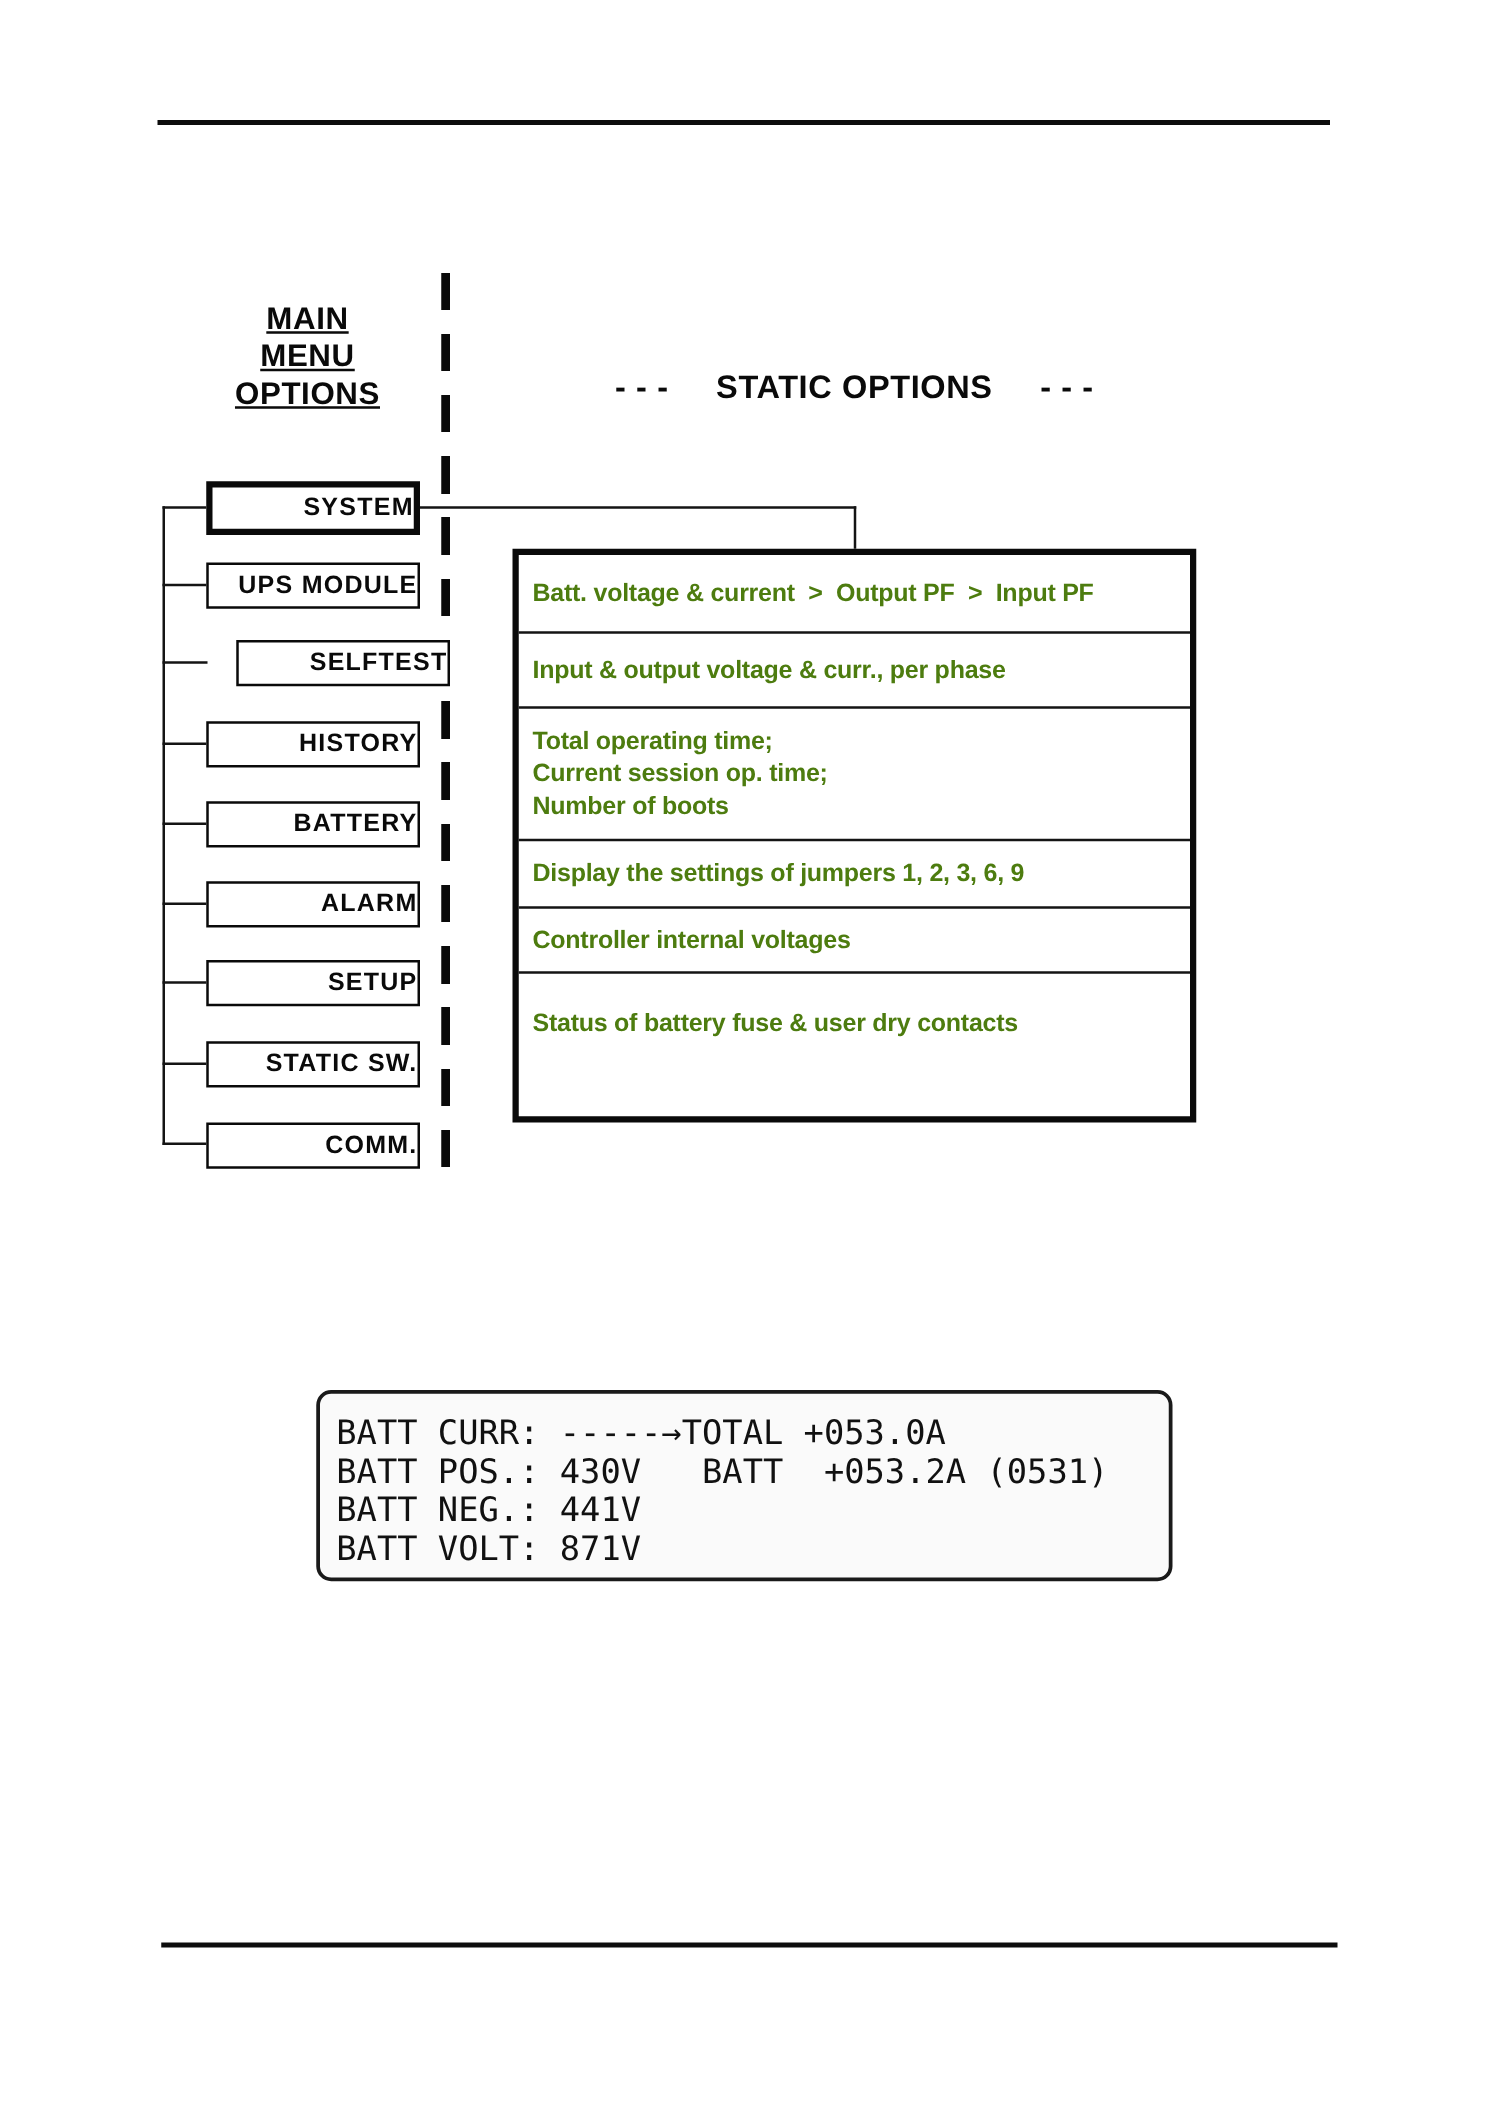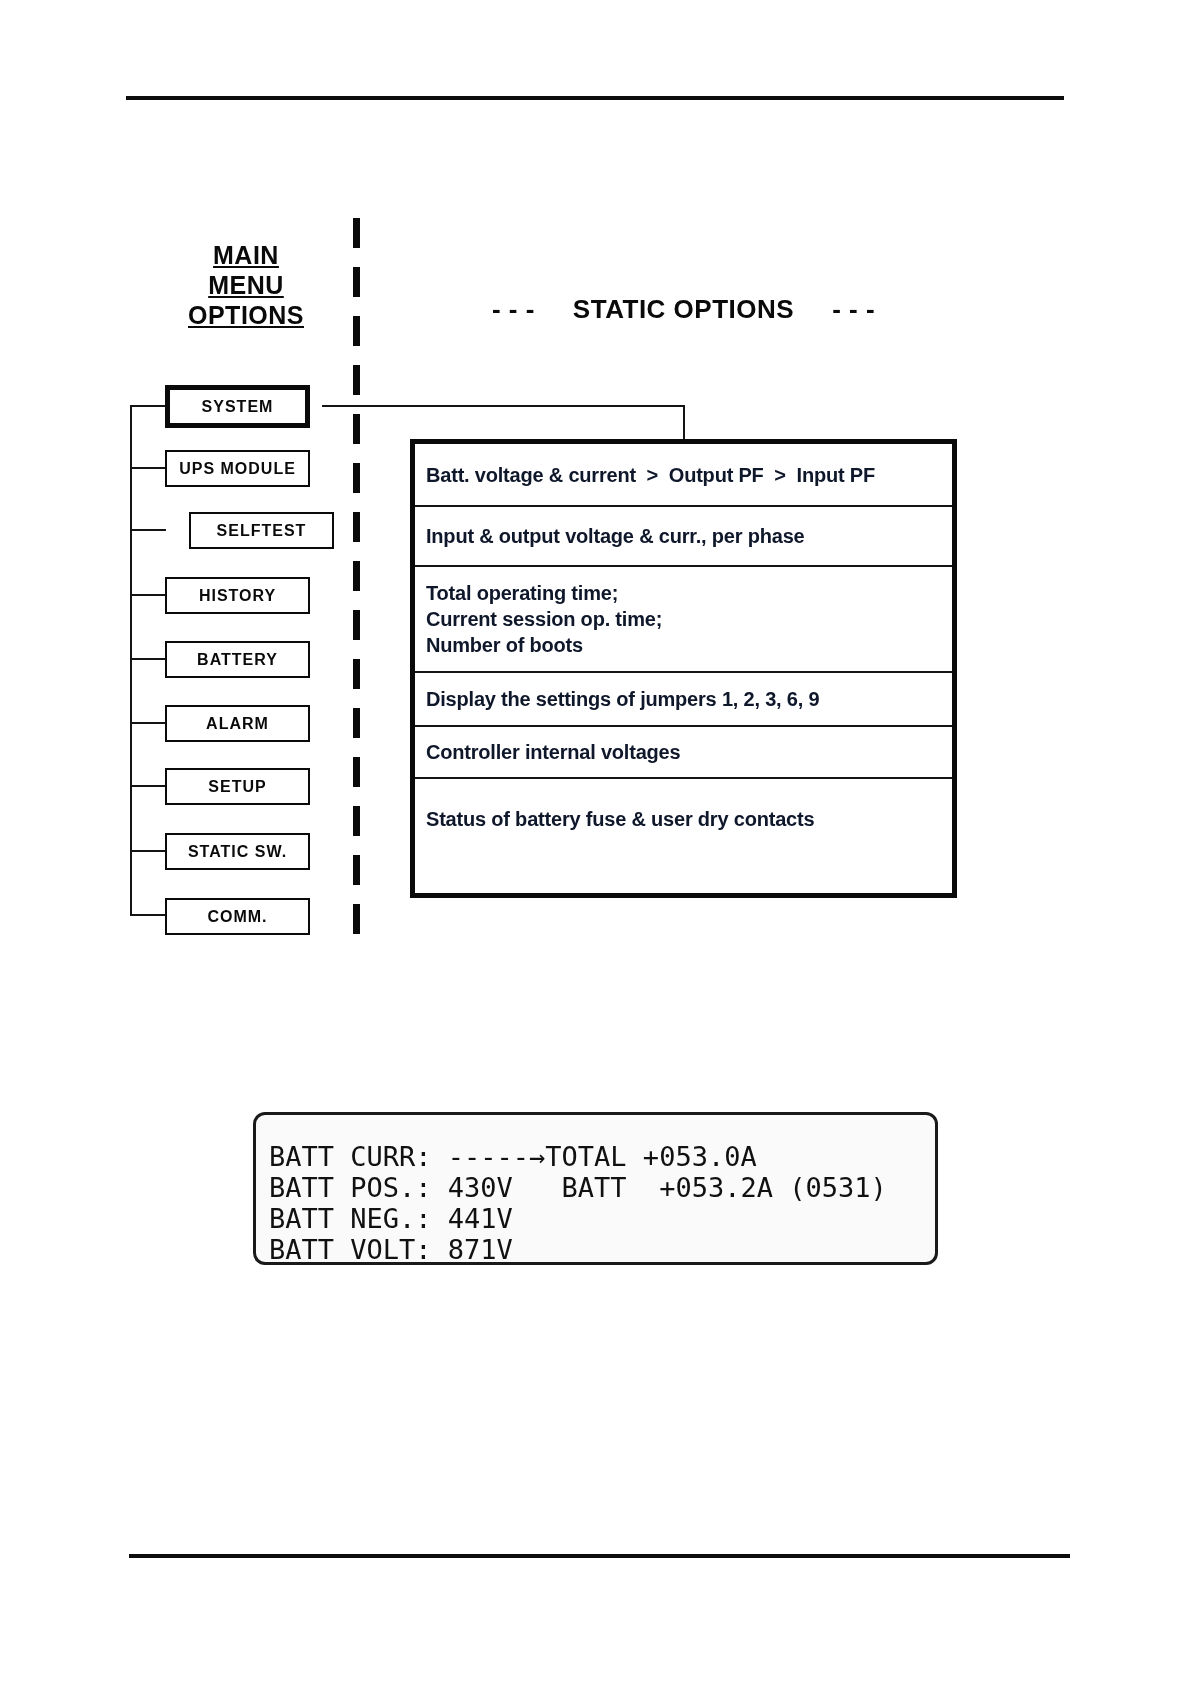--- a/index.html
+++ b/index.html
@@ -24,47 +24,47 @@
   }
 
   .dashed-line {
     position:absolute; left:353px; top:218px; width:7px; height:729px;
     background:repeating-linear-gradient(to bottom, #0a0a0a 0 30px, transparent 30px 49px);
   }
 
   .line { position:absolute; background:#141414; }
 
   .menu-box {
-    position:absolute; left:165px; width:145px; height:37px;
+    position:absolute; left:165px; width:171px; height:37px;
     border:2px solid #0a0a0a; background:#fff; box-sizing:border-box;
-    display:flex; align-items:center; justify-content:center;
-    font-weight:bold; font-size:16px; letter-spacing:1px; color:#0a0a0a;
+    display:flex; align-items:center; justify-content:flex-end;
+    font-weight:bold; font-size:20px; letter-spacing:1px; color:#0a0a0a;
     white-space:nowrap;
   }
   .menu-box.selected { height:43px; border-width:5px; }
 
   .submenu-box {
     position:absolute; left:410px; top:439px; width:547px; height:459px;
     border:5px solid #0a0a0a; background:#fff; box-sizing:border-box;
     display:flex; flex-direction:column;
   }
   .sm-row {
     flex:0 0 auto; box-sizing:border-box; border-top:2px solid #141414;
     display:flex; flex-direction:column; justify-content:center;
     padding-left:11px; padding-right:4px;
     font-weight:bold; font-size:20px; line-height:26px; letter-spacing:-0.2px;
-    color:#0f172a;
+    color:#4d7c0f;
   }
   .sm-row:first-child { border-top:none; }
   .sm-line { white-space:pre; }
 
   .lcd {
     position:absolute; left:253px; top:1112px; width:685px; height:153px;
     background:#fafafa; border:3px solid #1a1a1a; border-radius:12px;
-    box-sizing:border-box; padding:26px 0 0 13px;
+    box-sizing:border-box; padding:16px 0 0 13px;
     font-family:"DejaVu Sans Mono", monospace; font-size:27px; line-height:31px;
     color:#111;
   }
   .lcd-line { white-space:pre; }
 </style>
 </head>
 <body>
 
 <div class="page">
 

